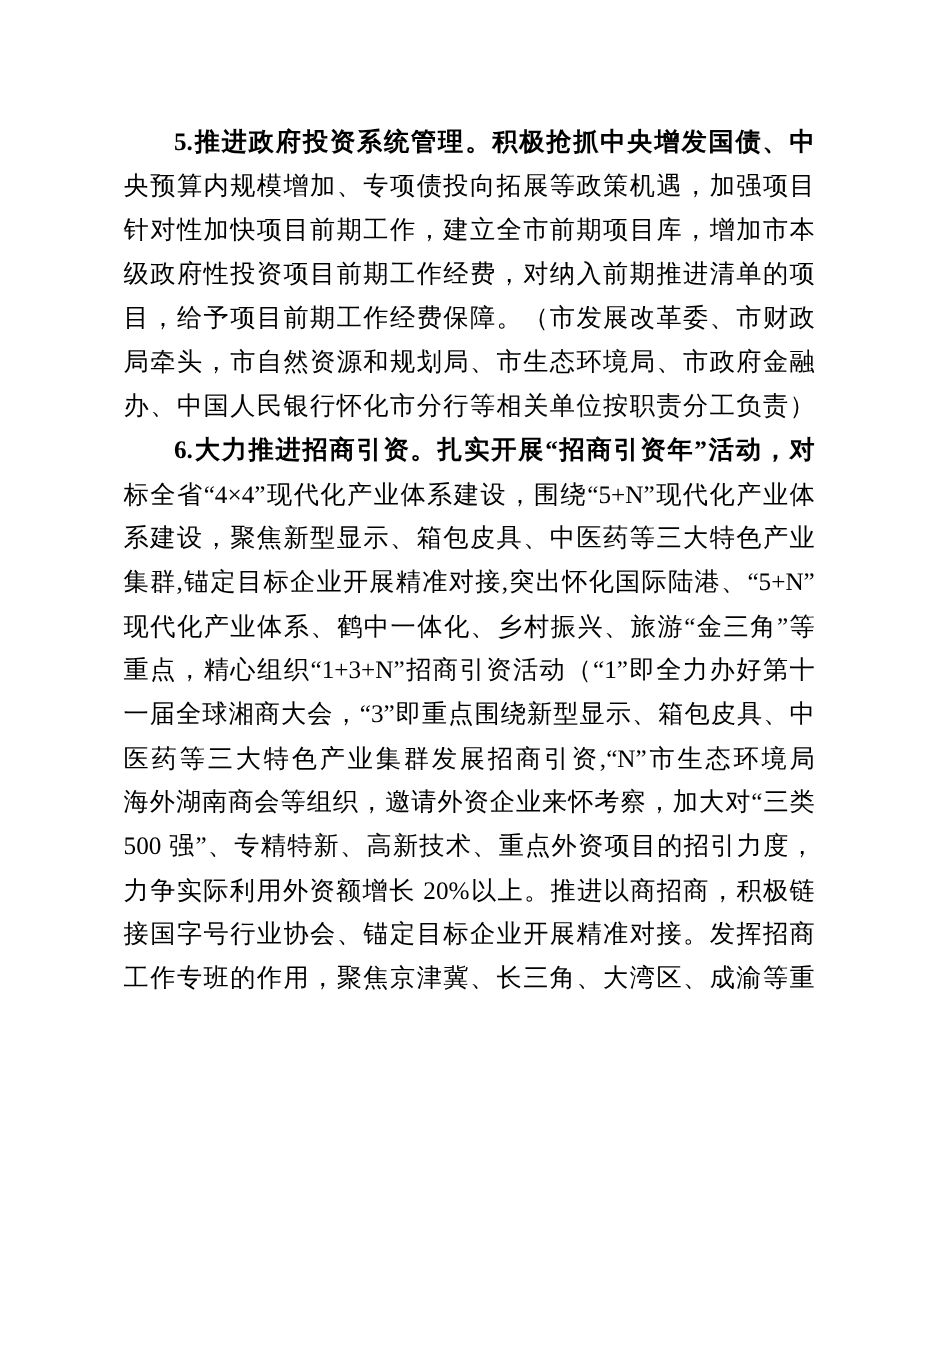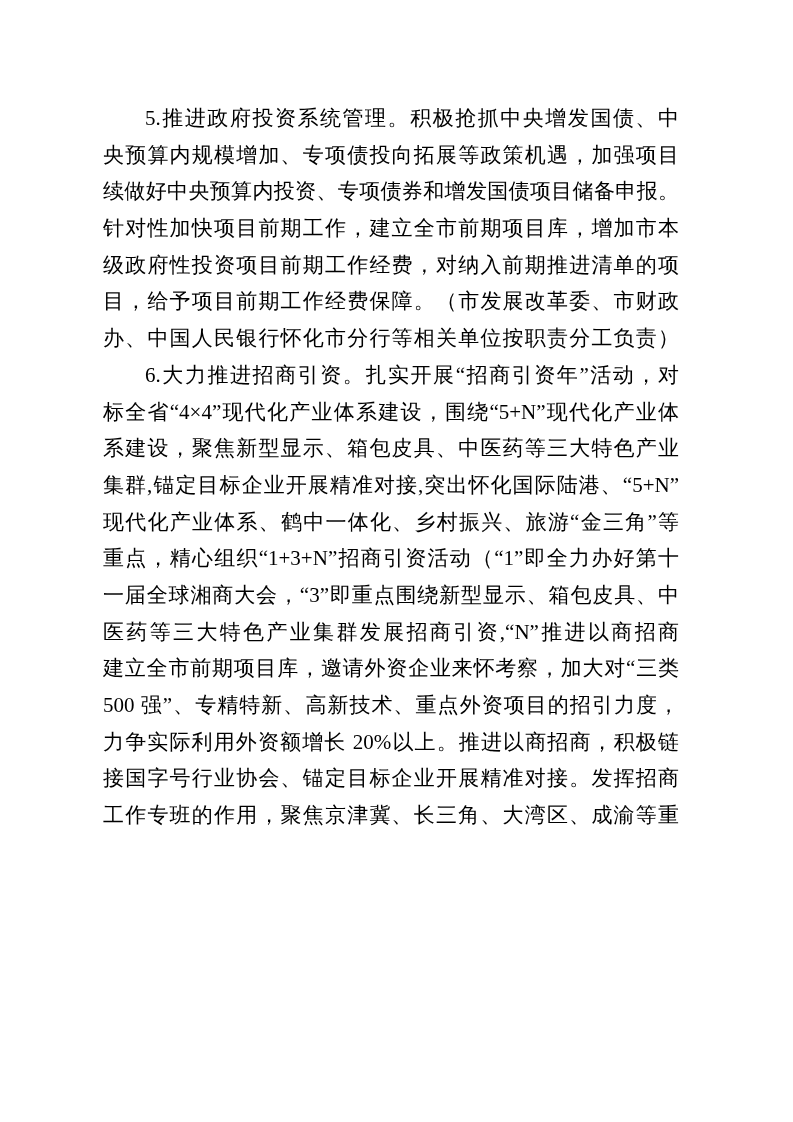--- a/index.html
+++ b/index.html
@@ -29,48 +29,49 @@
   }
   .line {
     height: 36.7px;
     line-height: 36.7px;
     text-align: justify;
     text-align-last: justify;
     overflow: hidden;
   }
   .indent {
     text-indent: 2em;
+    font-weight: bold;
   }
 </style>
 </head>
 <body>
 
 <div class="page">
   <div class="content">
 
     <div class="para">
       <div class="line indent">5.推进政府投资系统管理。积极抢抓中央增发国债、中</div>
       <div class="line">央预算内规模增加、专项债投向拓展等政策机遇，加强项目</div>
-      <div class="line">续做好中央预算内投资、专项债券和增发国债项目储备申报。</div>
       <div class="line">针对性加快项目前期工作，建立全市前期项目库，增加市本</div>
       <div class="line">级政府性投资项目前期工作经费，对纳入前期推进清单的项</div>
       <div class="line">目，给予项目前期工作经费保障。（市发展改革委、市财政</div>
+      <div class="line">局牵头，市自然资源和规划局、市生态环境局、市政府金融</div>
       <div class="line">办、中国人民银行怀化市分行等相关单位按职责分工负责）</div>
     </div>
 
     <div class="para">
       <div class="line indent">6.大力推进招商引资。扎实开展“招商引资年”活动，对</div>
       <div class="line">标全省“4×4”现代化产业体系建设，围绕“5+N”现代化产业体</div>
       <div class="line">系建设，聚焦新型显示、箱包皮具、中医药等三大特色产业</div>
       <div class="line">集群,锚定目标企业开展精准对接,突出怀化国际陆港、“5+N”</div>
       <div class="line">现代化产业体系、鹤中一体化、乡村振兴、旅游“金三角”等</div>
       <div class="line">重点，精心组织“1+3+N”招商引资活动（“1”即全力办好第十</div>
       <div class="line">一届全球湘商大会，“3”即重点围绕新型显示、箱包皮具、中</div>
-      <div class="line">医药等三大特色产业集群发展招商引资,“N”推进以商招商</div>
-      <div class="line">建立全市前期项目库，邀请外资企业来怀考察，加大对“三类</div>
+      <div class="line">医药等三大特色产业集群发展招商引资,“N”市生态环境局</div>
+      <div class="line">海外湖南商会等组织，邀请外资企业来怀考察，加大对“三类</div>
       <div class="line">500 强”、专精特新、高新技术、重点外资项目的招引力度，</div>
       <div class="line">力争实际利用外资额增长 20%以上。推进以商招商，积极链</div>
       <div class="line">接国字号行业协会、锚定目标企业开展精准对接。发挥招商</div>
       <div class="line">工作专班的作用，聚焦京津冀、长三角、大湾区、成渝等重</div>
     </div>
 
   </div>
 </div>
 
 </body></html>

